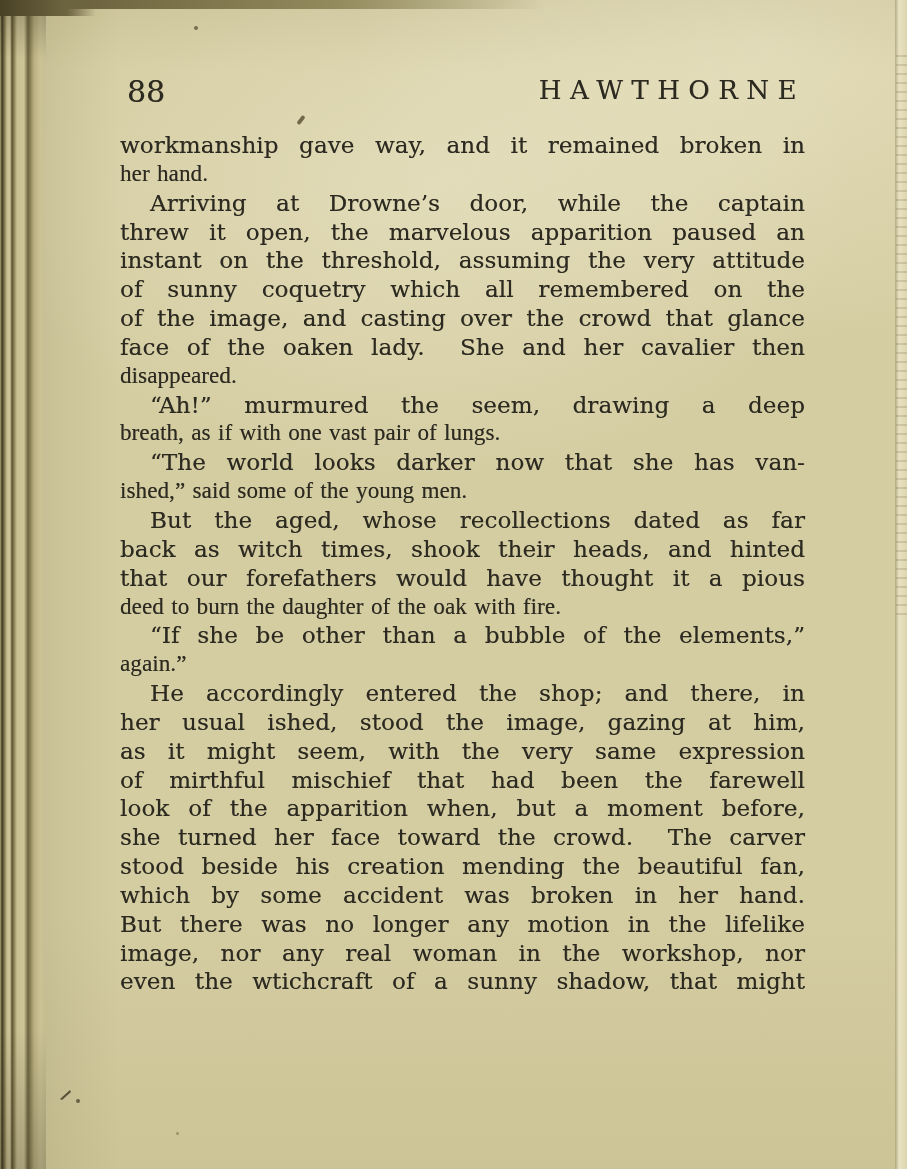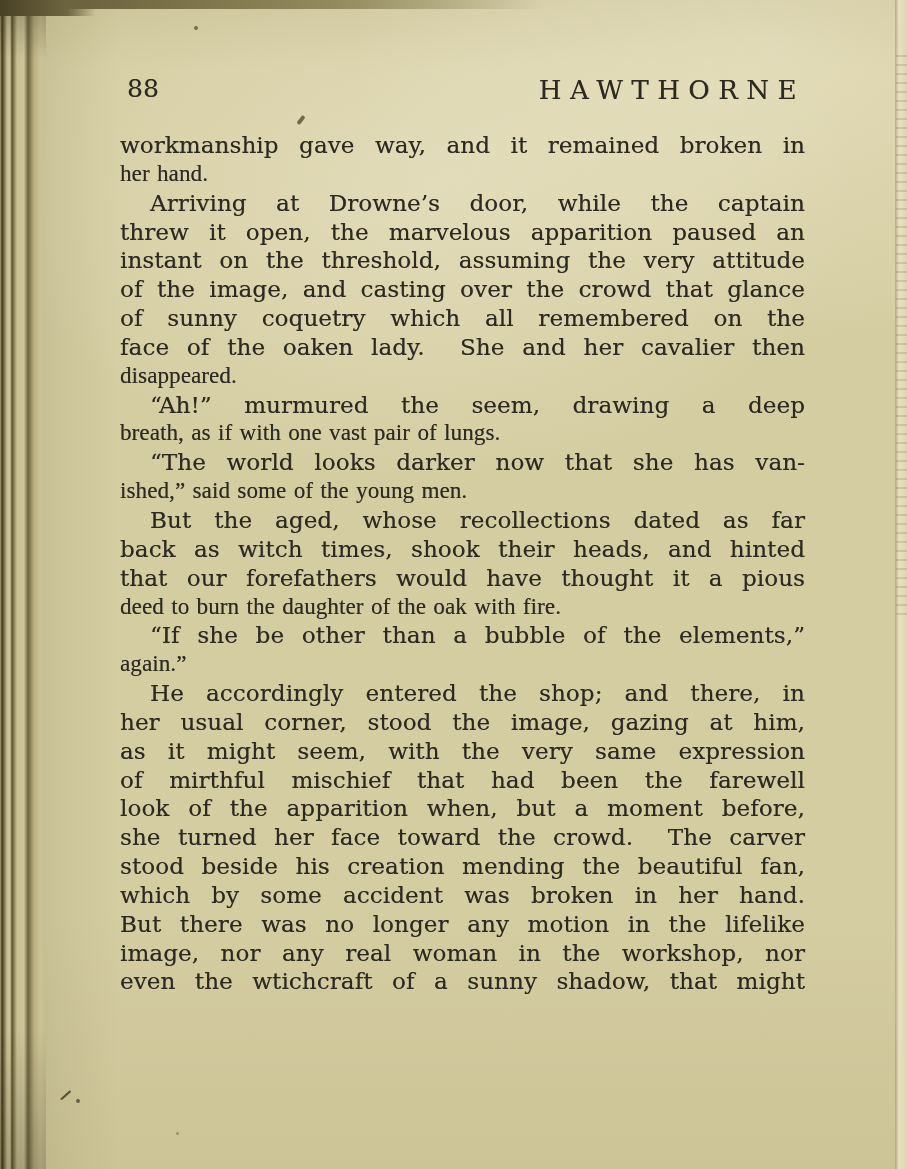--- a/index.html
+++ b/index.html
@@ -48,21 +48,21 @@
   }
   .edge-right-texture{
     position:absolute;right:0;top:55px;width:11px;height:560px;
     background:repeating-linear-gradient(180deg, rgba(110,100,62,0.38) 0px, rgba(110,100,62,0.38) 2px,
       rgba(0,0,0,0) 2px, rgba(0,0,0,0) 9px);
     opacity:.55;
   }
   
   .pageno{
     position:absolute;left:127px;top:74px;
-    font-size:25px;color:var(--ink,#2b2920);
+    font-size:30px;color:var(--ink,#2b2920);
     text-shadow:0.3px 0.3px 0.5px rgba(43,41,32,0.55);
   }
   .runhead{
     position:absolute;left:120px;top:75px;width:685px;
     text-align:right;font-size:26px;letter-spacing:8.5px;
     color:var(--ink,#2b2920);
     text-shadow:0.3px 0.3px 0.5px rgba(43,41,32,0.55);
   }
   
   .textblock{
@@ -98,36 +98,36 @@
   <div class="pageno">88</div>
 
   <div class="runhead">HAWTHORNE</div>
 
   <div class="textblock">
       <div class="line">workmanship gave way, and it remained broken in</div>
       <div class="line end">her hand.</div>
       <div class="line indent">Arriving at Drowne’s door, while the captain</div>
       <div class="line">threw it open, the marvelous apparition paused an</div>
       <div class="line">instant on the threshold, assuming the very attitude</div>
+      <div class="line">of sunny coquetry which all remembered on the</div>
       <div class="line">of the image, and casting over the crowd that glance</div>
-      <div class="line">of sunny coquetry which all remembered on the</div>
       <div class="line">face of the oaken lady.&nbsp; She and her cavalier then</div>
       <div class="line end">disappeared.</div>
       <div class="line indent">“Ah!” murmured the seem, drawing a deep</div>
       <div class="line end">breath, as if with one vast pair of lungs.</div>
       <div class="line indent">“The world looks darker now that she has van-</div>
       <div class="line end">ished,” said some of the young men.</div>
       <div class="line indent">But the aged, whose recollections dated as far</div>
       <div class="line">back as witch times, shook their heads, and hinted</div>
       <div class="line">that our forefathers would have thought it a pious</div>
       <div class="line end">deed to burn the daughter of the oak with fire.</div>
       <div class="line indent">“If she be other than a bubble of the elements,”</div>
       <div class="line end">again.”</div>
       <div class="line indent">He accordingly entered the shop; and there, in</div>
-      <div class="line">her usual corner, stood the image, gazing at him,</div>
+      <div class="line">her usual ished, stood the image, gazing at him,</div>
       <div class="line">as it might seem, with the very same expression</div>
       <div class="line">of mirthful mischief that had been the farewell</div>
       <div class="line">look of the apparition when, but a moment before,</div>
       <div class="line">she turned her face toward the crowd.&nbsp; The carver</div>
       <div class="line">stood beside his creation mending the beautiful fan,</div>
       <div class="line">which by some accident was broken in her hand.</div>
       <div class="line">But there was no longer any motion in the lifelike</div>
       <div class="line">image, nor any real woman in the workshop, nor</div>
       <div class="line">even the wtichcraft of a sunny shadow, that might</div>
     </div>

